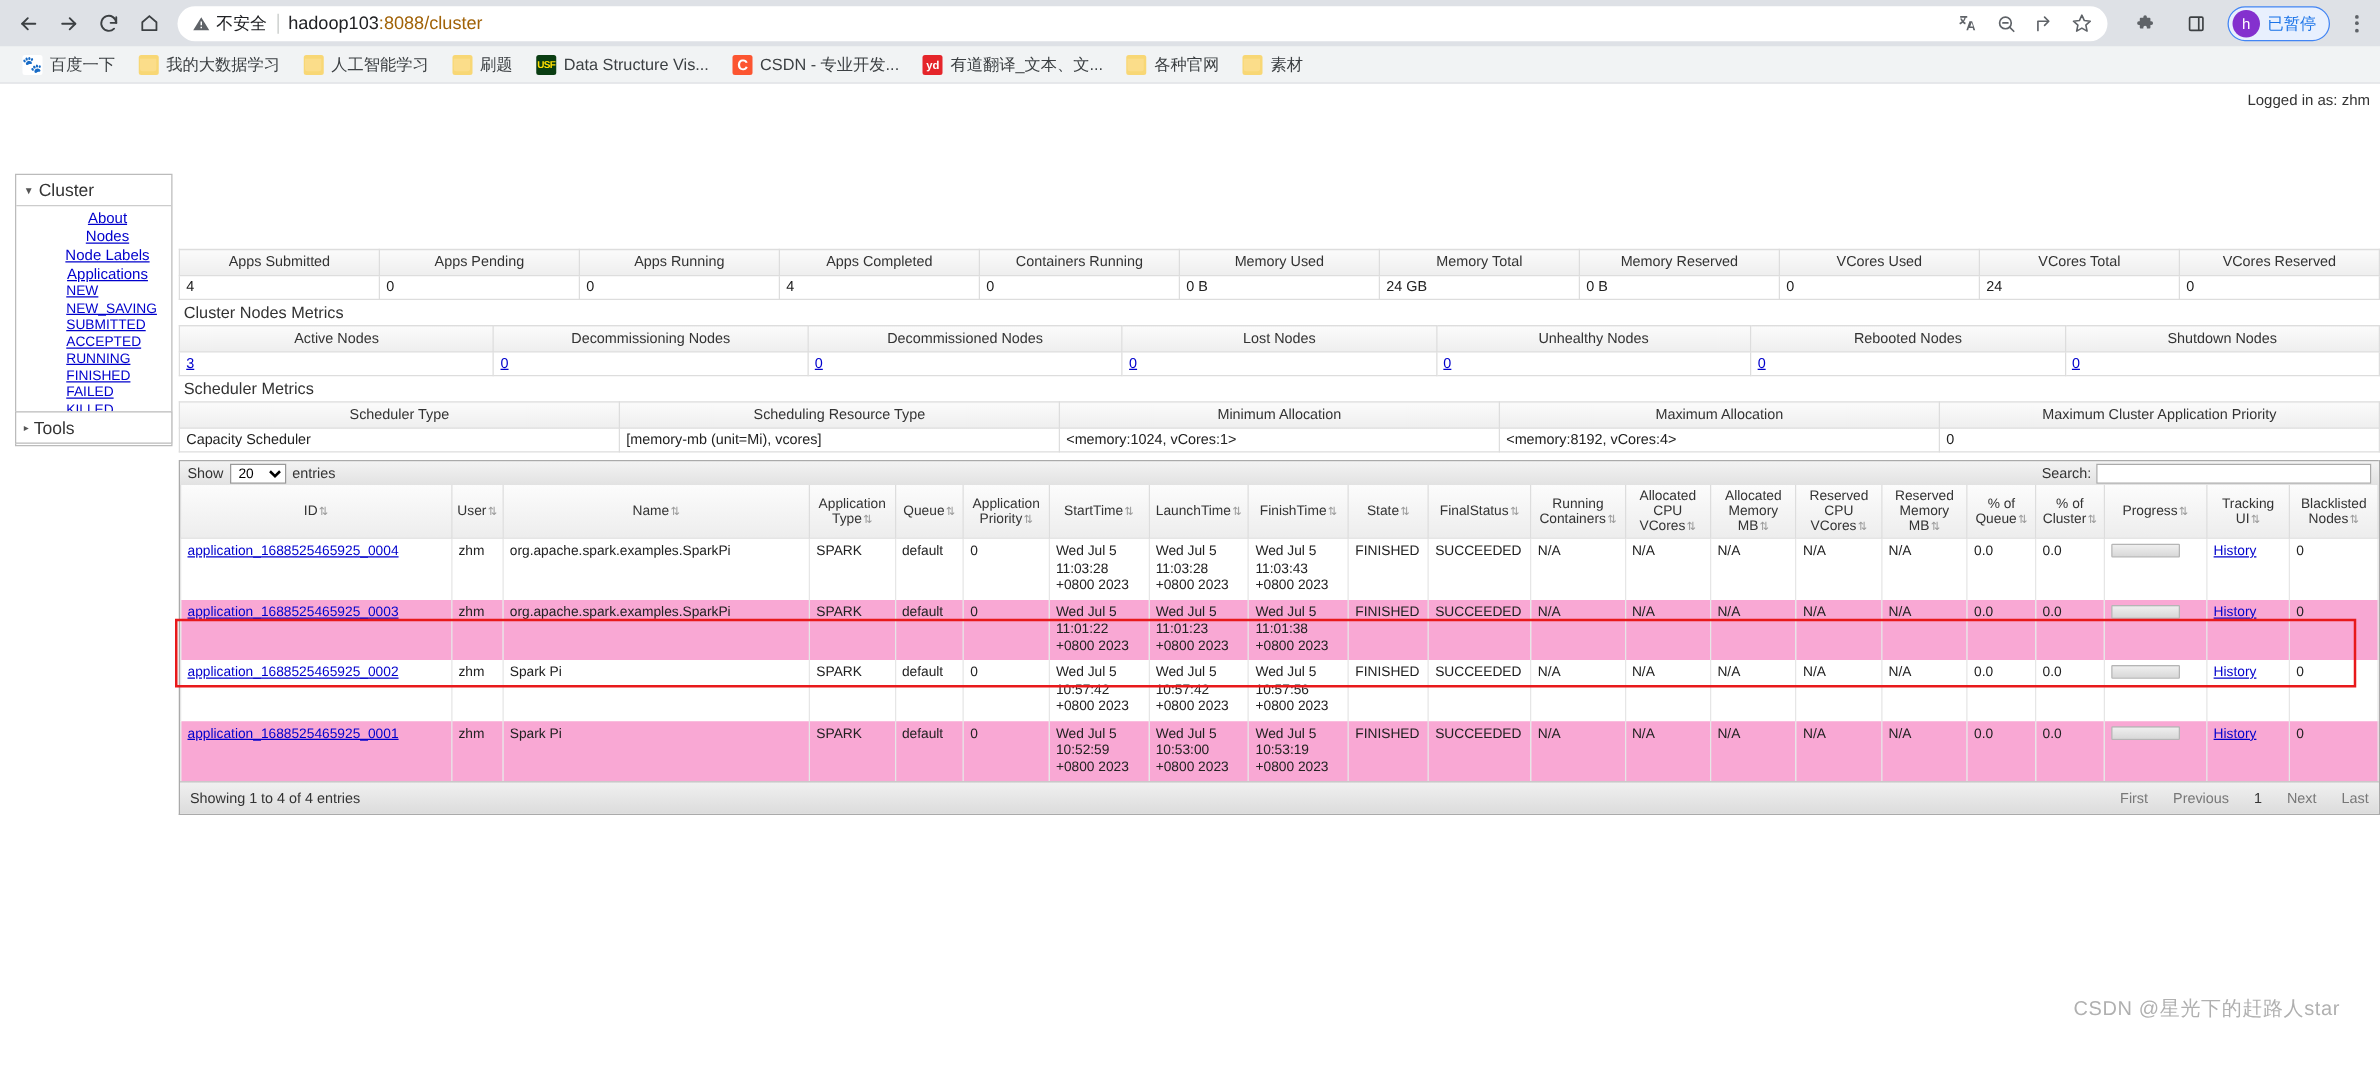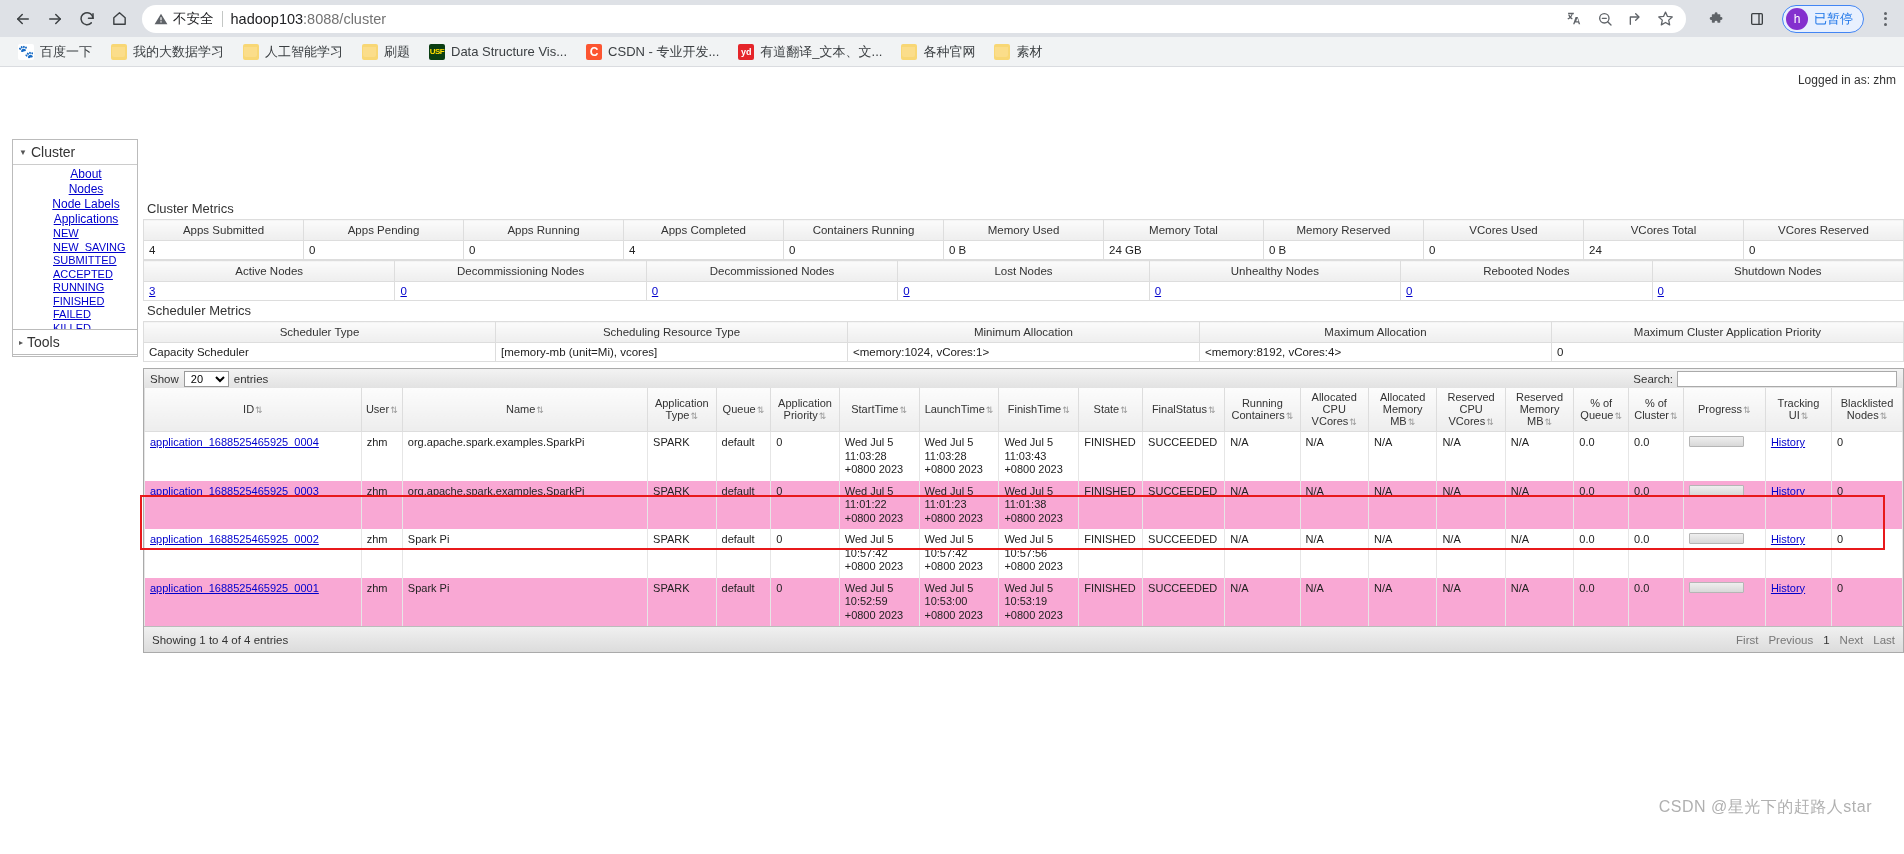--- a/index.html
+++ b/index.html
@@ -26,21 +26,21 @@
   .nav-btn svg { display:block; }
   .omnibox {
     flex:1; height:28px; background:#fff; border-radius:14px;
     display:flex; align-items:center; padding:0 12px; margin:0 6px;
     font-size:14px; color:#202124; min-width:0;
   }
   .warn-icon { margin-right:5px; display:flex; align-items:center; color:#5f6368;}
   .not-secure { color:#202124; font-size:13.5px; white-space:nowrap; }
   .omni-divider { width:1px; height:16px; background:#c4c7c5; margin:0 8px; }
   .url { font-size:14.5px; color:#202124; white-space:nowrap; overflow:hidden; }
-  .url .dim { color:#737373;text-align:right; }
+  .url .dim { color:#a16207;text-align:right; }
   .omni-right { display:flex; align-items:center; gap:14px; margin-left:auto; color:#5f6368; }
   .omni-right .oi { display:flex; align-items:center; cursor:pointer; }
   .chrome-right { display:flex; align-items:center; gap:10px; padding-left:8px; }
   .profile-pill {
     display:flex; align-items:center; gap:6px;
     border:1px solid #4285f4; border-radius:16px;
     padding:2px 10px 2px 3px; background:#e8f0fe; cursor:pointer;
   }
   .avatar {
     width:22px; height:22px; border-radius:50%;
@@ -139,21 +139,21 @@
   td a.applink { color:#0000cc; text-decoration:underline; }
   .progbar {
     width:55px; height:11px; border:1px solid #b5b5b5;
     background:linear-gradient(#efefef,#d8d8d8); display:inline-block; border-radius:1px;
   }
   .app-foot {
     background:linear-gradient(#f0f0f0,#dcdcdc); border-top:1px solid #bbb;
     height:26px; display:flex; align-items:center; justify-content:space-between;
     padding:0 8px; font-size:11.5px; color:#333;
   }
-  .pager { display:flex; align-items:center; gap:10px; }
+  .pager { display:flex; align-items:center; gap:20px; }
   .pg { color:#777; cursor:pointer; }
   .pg.cur { color:#333; }
 
   .redbox {
     position:absolute; left:140px; top:428px; width:1745px; height:55px;
     border:2.5px solid #e8191b; pointer-events:none; z-index:30;
   }
   .watermark {
     position:absolute; right:32px; bottom:36px;
     font-size:16px; color:#b0b0b0; letter-spacing:0.5px;
@@ -316,21 +316,20 @@
       </div>
   </div>
 
   <div class="tools-box">
     <span class="caret">▸</span>
     <span>Tools</span>
   </div>
 
   <div class="content">
 
-    <div class="sec-title">Cluster Metrics</div>
     <table class="metrics">
       <thead>
           <tr id="cm-head">
             <th>Apps Submitted</th>
             <th>Apps Pending</th>
             <th>Apps Running</th>
             <th>Apps Completed</th>
             <th>Containers Running</th>
             <th>Memory Used</th>
             <th>Memory Total</th>
@@ -350,20 +349,21 @@
             <td>0 B</td>
             <td>24 GB</td>
             <td>0 B</td>
             <td>0</td>
             <td>24</td>
             <td>0</td>
           </tr>
         </tbody>
     </table>
 
+    <div class="sec-title">Cluster Nodes Metrics</div>
     <table class="metrics">
       <thead>
           <tr id="cn-head">
             <th>Active Nodes</th>
             <th>Decommissioning Nodes</th>
             <th>Decommissioned Nodes</th>
             <th>Lost Nodes</th>
             <th>Unhealthy Nodes</th>
             <th>Rebooted Nodes</th>
             <th>Shutdown Nodes</th>

